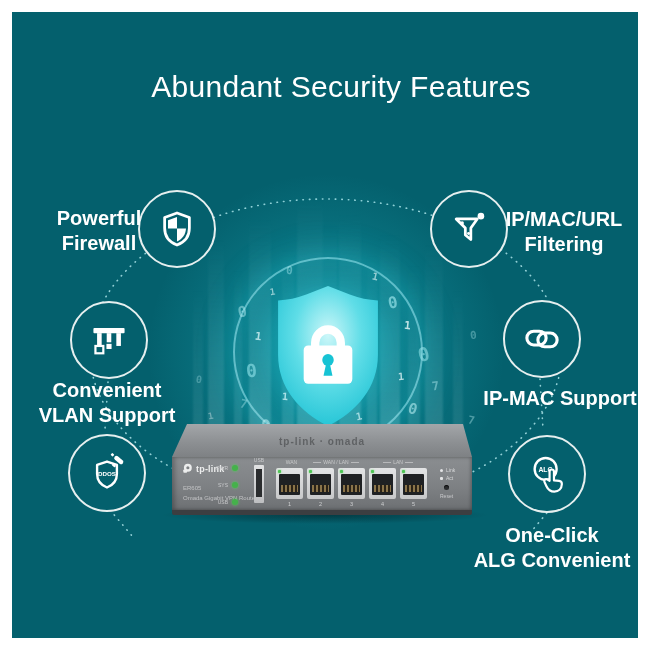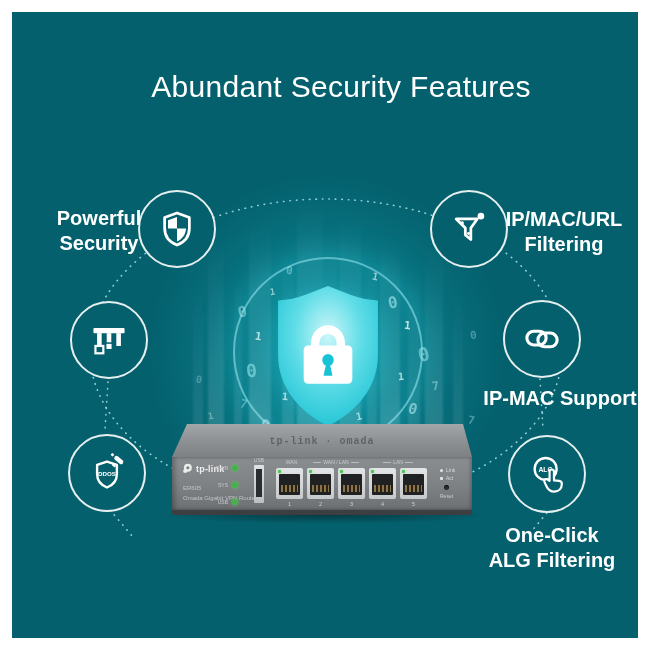--- a/index.html
+++ b/index.html
@@ -26,21 +26,21 @@
   .shield{position:absolute;left:252px;top:266px;filter:drop-shadow(0 0 28px rgba(35,205,220,.65));}
 
   .router-shadow{position:absolute;left:148px;top:494px;width:330px;height:18px;
         background:radial-gradient(ellipse at center,rgba(0,18,22,.5) 0%,rgba(0,18,22,0) 70%);}
 
   .router{position:absolute;left:160px;top:412px;width:300px;height:92px;}
   .rtop{position:absolute;left:0;top:0;width:300px;height:33px;
         background:linear-gradient(180deg,#a3a6a9 0%,#8d9093 55%,#7e8184 100%);
         clip-path:polygon(5% 0,97% 0,100% 100%,0 100%);}
   .rtop-logo{position:absolute;left:0;top:12px;width:100%;text-align:center;
-        font-size:10px;font-weight:700;letter-spacing:1px;color:rgba(50,52,54,.5);font-family:Liberation Mono, monospace;}
+        font-size:10px;font-weight:700;letter-spacing:1px;color:rgba(50,52,54,.5);}
   .rfront{position:absolute;left:0;top:33px;width:300px;height:53px;
         background:linear-gradient(180deg,#8b8e91 0%,#7e8184 55%,#6d7073 100%);
         box-shadow:inset 3px 0 4px rgba(0,0,0,.25), inset -2px 0 3px rgba(0,0,0,.2);}
   .rbottom{position:absolute;left:0;top:86px;width:300px;height:5px;background:#3c3e41;border-radius:0 0 2px 2px;}
 
   .brand{position:absolute;left:10px;top:6px;display:flex;align-items:center;gap:3px;
          color:#eceded;font-size:9px;font-weight:700;letter-spacing:.2px;}
   .model{position:absolute;left:11px;top:28px;font-size:6px;color:#c2c3c5;}
   .product{position:absolute;left:11px;top:38px;font-size:6px;color:#c2c3c5;}
 
@@ -297,23 +297,25 @@
   </div>
   <div class="badge" style="left:496px;top:423px;">
     <svg width="44" height="44" viewBox="0 0 48 48">
       <circle cx="22.5" cy="18.5" r="12" fill="none" stroke="#ffffff" stroke-width="2.6"></circle>
       <text x="22.5" y="21.5" text-anchor="middle" font-family="Liberation Sans,sans-serif" font-size="7.5" font-weight="700" fill="#ffffff">ALG</text>
       <path d="M26.8 21.5 a2.4 2.4 0 0 1 4.8 0 l0 9.5 5.6 0.6 a3.4 3.4 0 0 1 3 3.4 c-0.2 4.8 -3.4 8.2 -8.2 8.2 c-4.2 0 -6.9 -2.2 -8.6 -5.9 l-2.2 -4.7 c-0.9 -1.9 1 -3.8 2.8 -2.8 l2.8 1.6 Z" fill="#04606d" stroke="#ffffff" stroke-width="2.4" stroke-linejoin="round"></path>
     </svg>
   </div>
 
   <div class="flabel" style="left:-3px;top:194px;">Powerful
-Security</div>
+Firewall</div>
   <div class="flabel" style="left:462px;top:195px;">IP/MAC/URL
 Filtering</div>
+  <div class="flabel" style="left:5px;top:366px;">Convenient
+VLAN Support</div>
   <div class="flabel" style="left:458px;top:374px;">IP-MAC Support</div>
   <div class="flabel" style="left:450px;top:511px;">One-Click
-ALG Filtering</div>
+ALG Convenient</div>
 
   <h1 class="title">Abundant Security Features</h1>
 
 </div>
 </div>
 
 </body></html>

